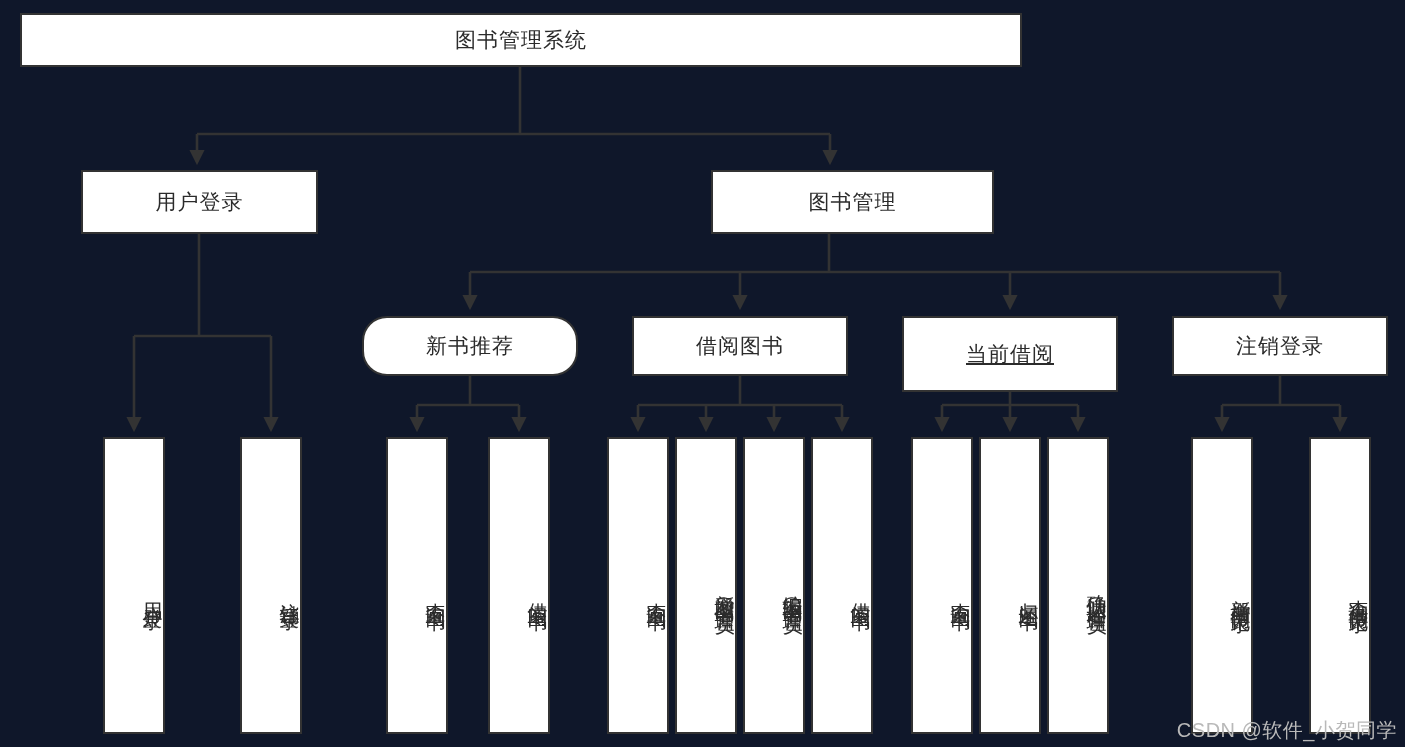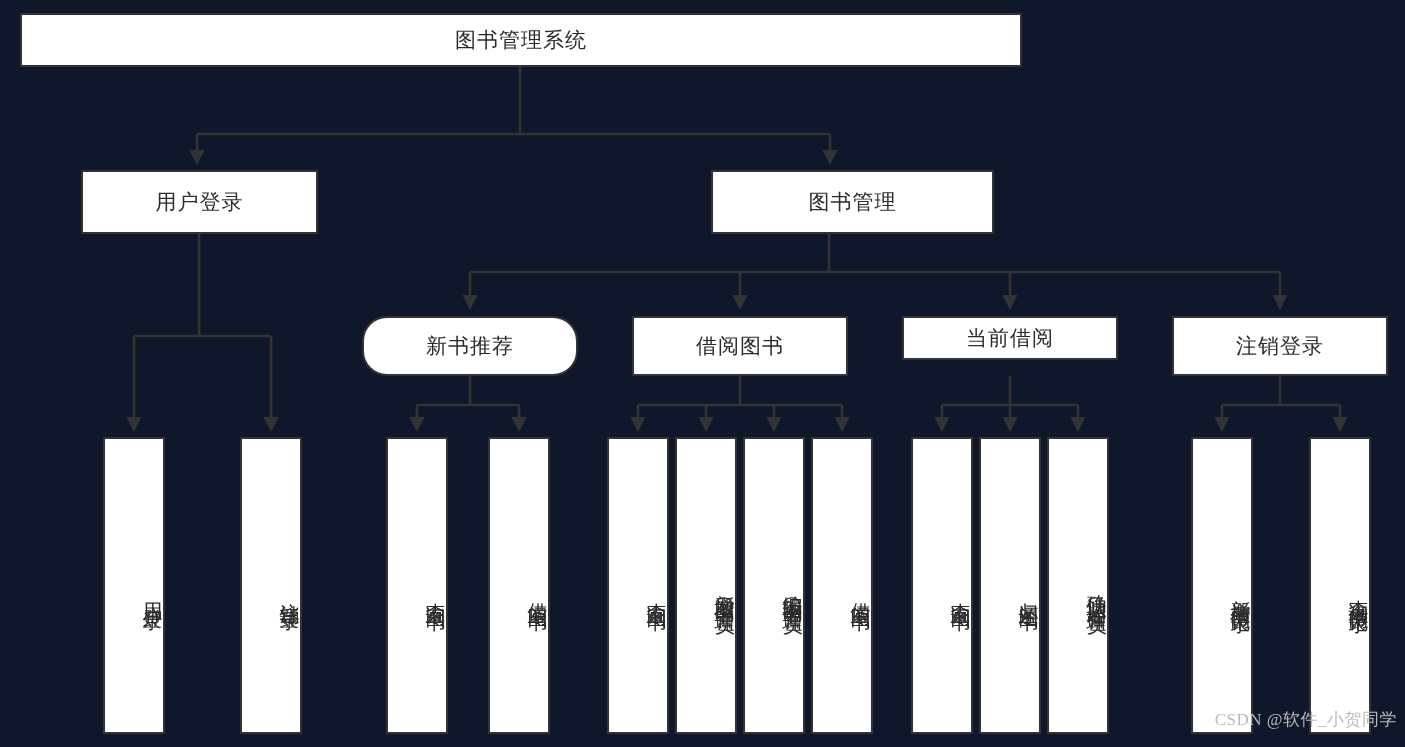--- a/index.html
+++ b/index.html
@@ -54,27 +54,26 @@
     line-height: 1;
   }
   .node-leaf .leaf-text {
     writing-mode: vertical-rl;
     text-orientation: upright;
     display: block;
   }
   #watermark {
     position: absolute;
     right: 8px;
-    bottom: 16px;
-    font-size: 17px;
+    bottom: 3px;
+    font-size: 20px;
     color: #b9b9b9;
     letter-spacing: 0.5px;
     white-space: nowrap;
     z-index: 3;
-    font-family: Liberation Serif, serif;
   }
 </style>
 </head>
 <body>
 
 <div id="canvas">
 
   <svg id="connectors" viewBox="0 0 1405 747" width="1405" height="747" xmlns="http://www.w3.org/2000/svg">
     <defs>
       <marker id="arrow" viewBox="0 0 10 10" refX="8" refY="5" markerWidth="6" markerHeight="6" orient="auto-start-reverse">
@@ -135,21 +134,21 @@
   <div class="node node-h" style="left:711px; top:170px; width:283px; height:64px;">
     <span>图书管理</span>
   </div>
 
   <div class="node node-h" style="left:362px; top:316px; width:216px; height:60px;border-radius:25px;">
     <span>新书推荐</span>
   </div>
   <div class="node node-h" style="left:632px; top:316px; width:216px; height:60px;">
     <span>借阅图书</span>
   </div>
-  <div class="node node-h" style="left:902px; top:316px; width:216px; height:44px;">
+  <div class="node node-h" style="left:902px; top:316px; width:216px; height:76px;text-decoration:underline;">
     <span>当前借阅</span>
   </div>
   <div class="node node-h" style="left:1172px; top:316px; width:216px; height:60px;">
     <span>注销登录</span>
   </div>
 
   <div class="node node-leaf" style="left:103px; top:437px; width:62px; height:297px;">
     <span class="leaf-text">用户登录</span>
   </div>
   <div class="node node-leaf" style="left:240px; top:437px; width:62px; height:297px;">

